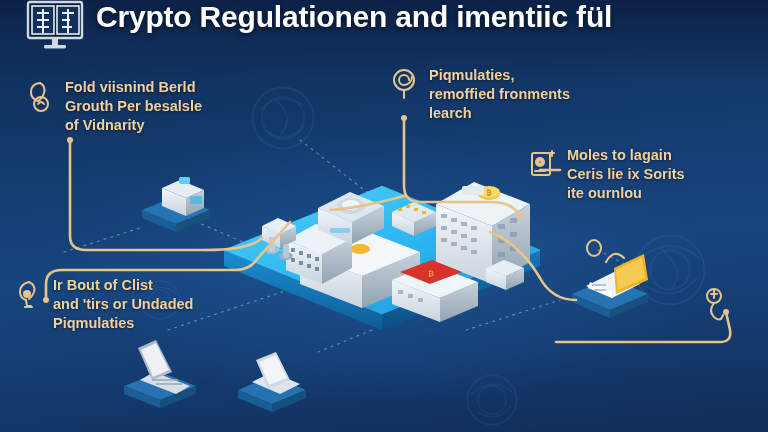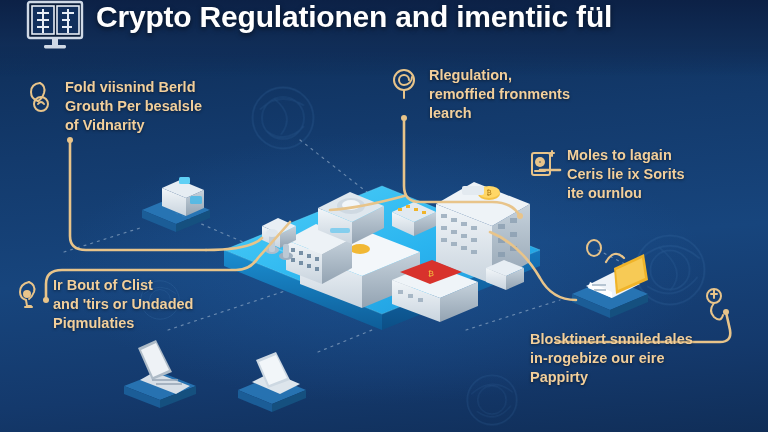--- a/index.html
+++ b/index.html
@@ -344,21 +344,21 @@
   </div>
 
   <div class="callout c-tr">
     <div class="ic">
       <svg viewBox="0 0 30 34" width="30" height="34" fill="none" stroke="#e8c48a" stroke-width="2" stroke-linecap="round">
         <circle cx="14" cy="13" r="10"></circle>
         <path d="M19,13 a5,5 0 1,0 -5,5 a8,8 0 0,0 8,-8"></path>
         <path d="M14,23 v8"></path>
       </svg>
     </div>
-    <div class="txt">Rlegulation,
+    <div class="txt">Piqmulaties,
 remoffied fronments
 learch</div>
   </div>
 
   <div class="callout c-bl">
     <div class="ic">
       <svg viewBox="0 0 30 34" width="30" height="34" fill="none" stroke="#e8c48a" stroke-width="2" stroke-linecap="round">
         <path d="M15,5 q-9,2 -9,10 q0,6 6,8 l1,6 h4"></path>
         <path d="M15,5 q7,3 5,10 q-2,5 -5,7"></path>
         <circle cx="13" cy="17" r="4" fill="#e8c48a" stroke="none"></circle>
@@ -378,25 +378,20 @@
         <circle cx="12" cy="15" r="1.8" fill="#1a4273"></circle>
         <path d="M7,24 h10"></path>
         <path d="M24,4 v5 M26,6 h-4"></path>
       </svg>
     </div>
     <div class="txt">Moles to lagain
 Ceris lie ix Sorits
 ite ournlou</div>
   </div>
 
-  <div class="callout c-br">
-    <div class="txt">Blosktinert snniled ales
-in-rogebize our eire
-Pappirty</div>
-  </div>
 
   <svg class="layer art" viewBox="0 0 768 432">
     <g fill="none" stroke="#e8c48a" stroke-width="2" stroke-linecap="round" transform="translate(714,296)">
       <circle cx="0" cy="0" r="7"></circle>
       <path d="M0,7 q-6,8 0,14 q7,6 9,-2"></path>
       <path d="M-3,-2 h6 M0,-6 v8"></path>
     </g>
   </svg>
 
 </div>

